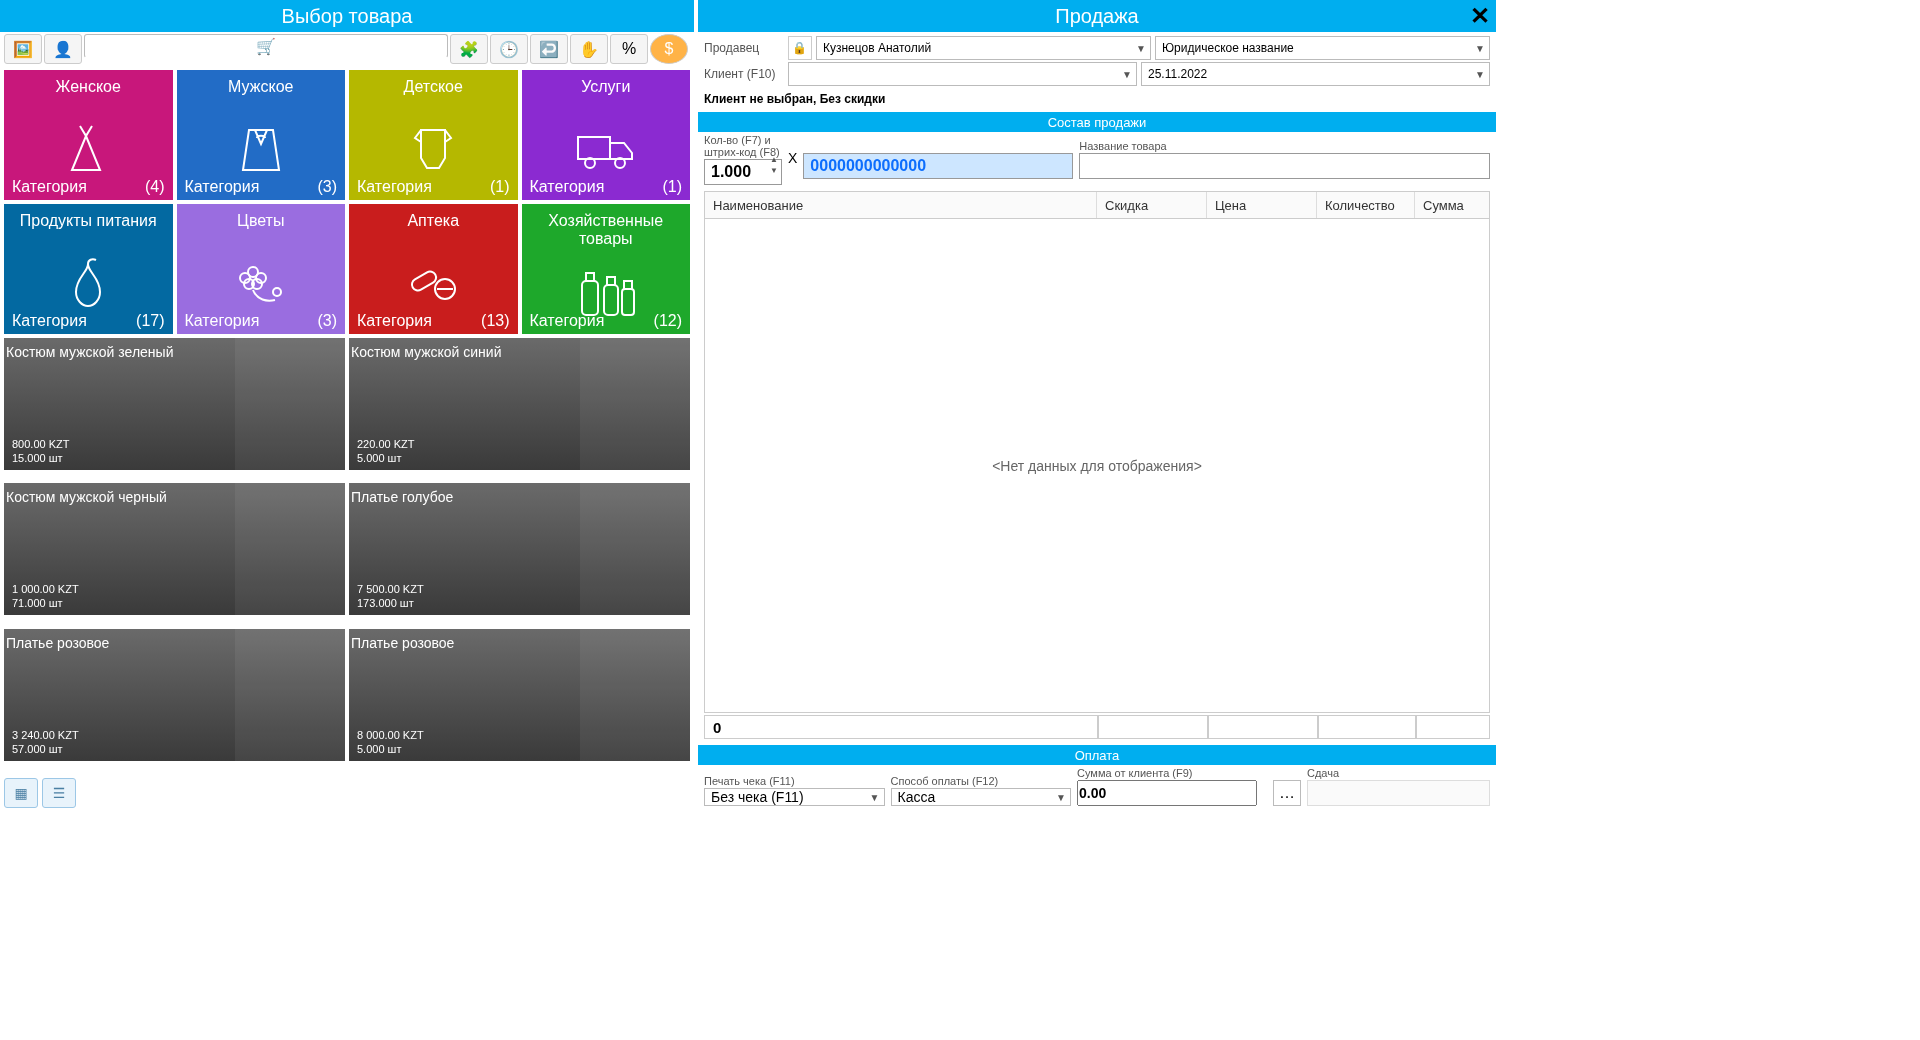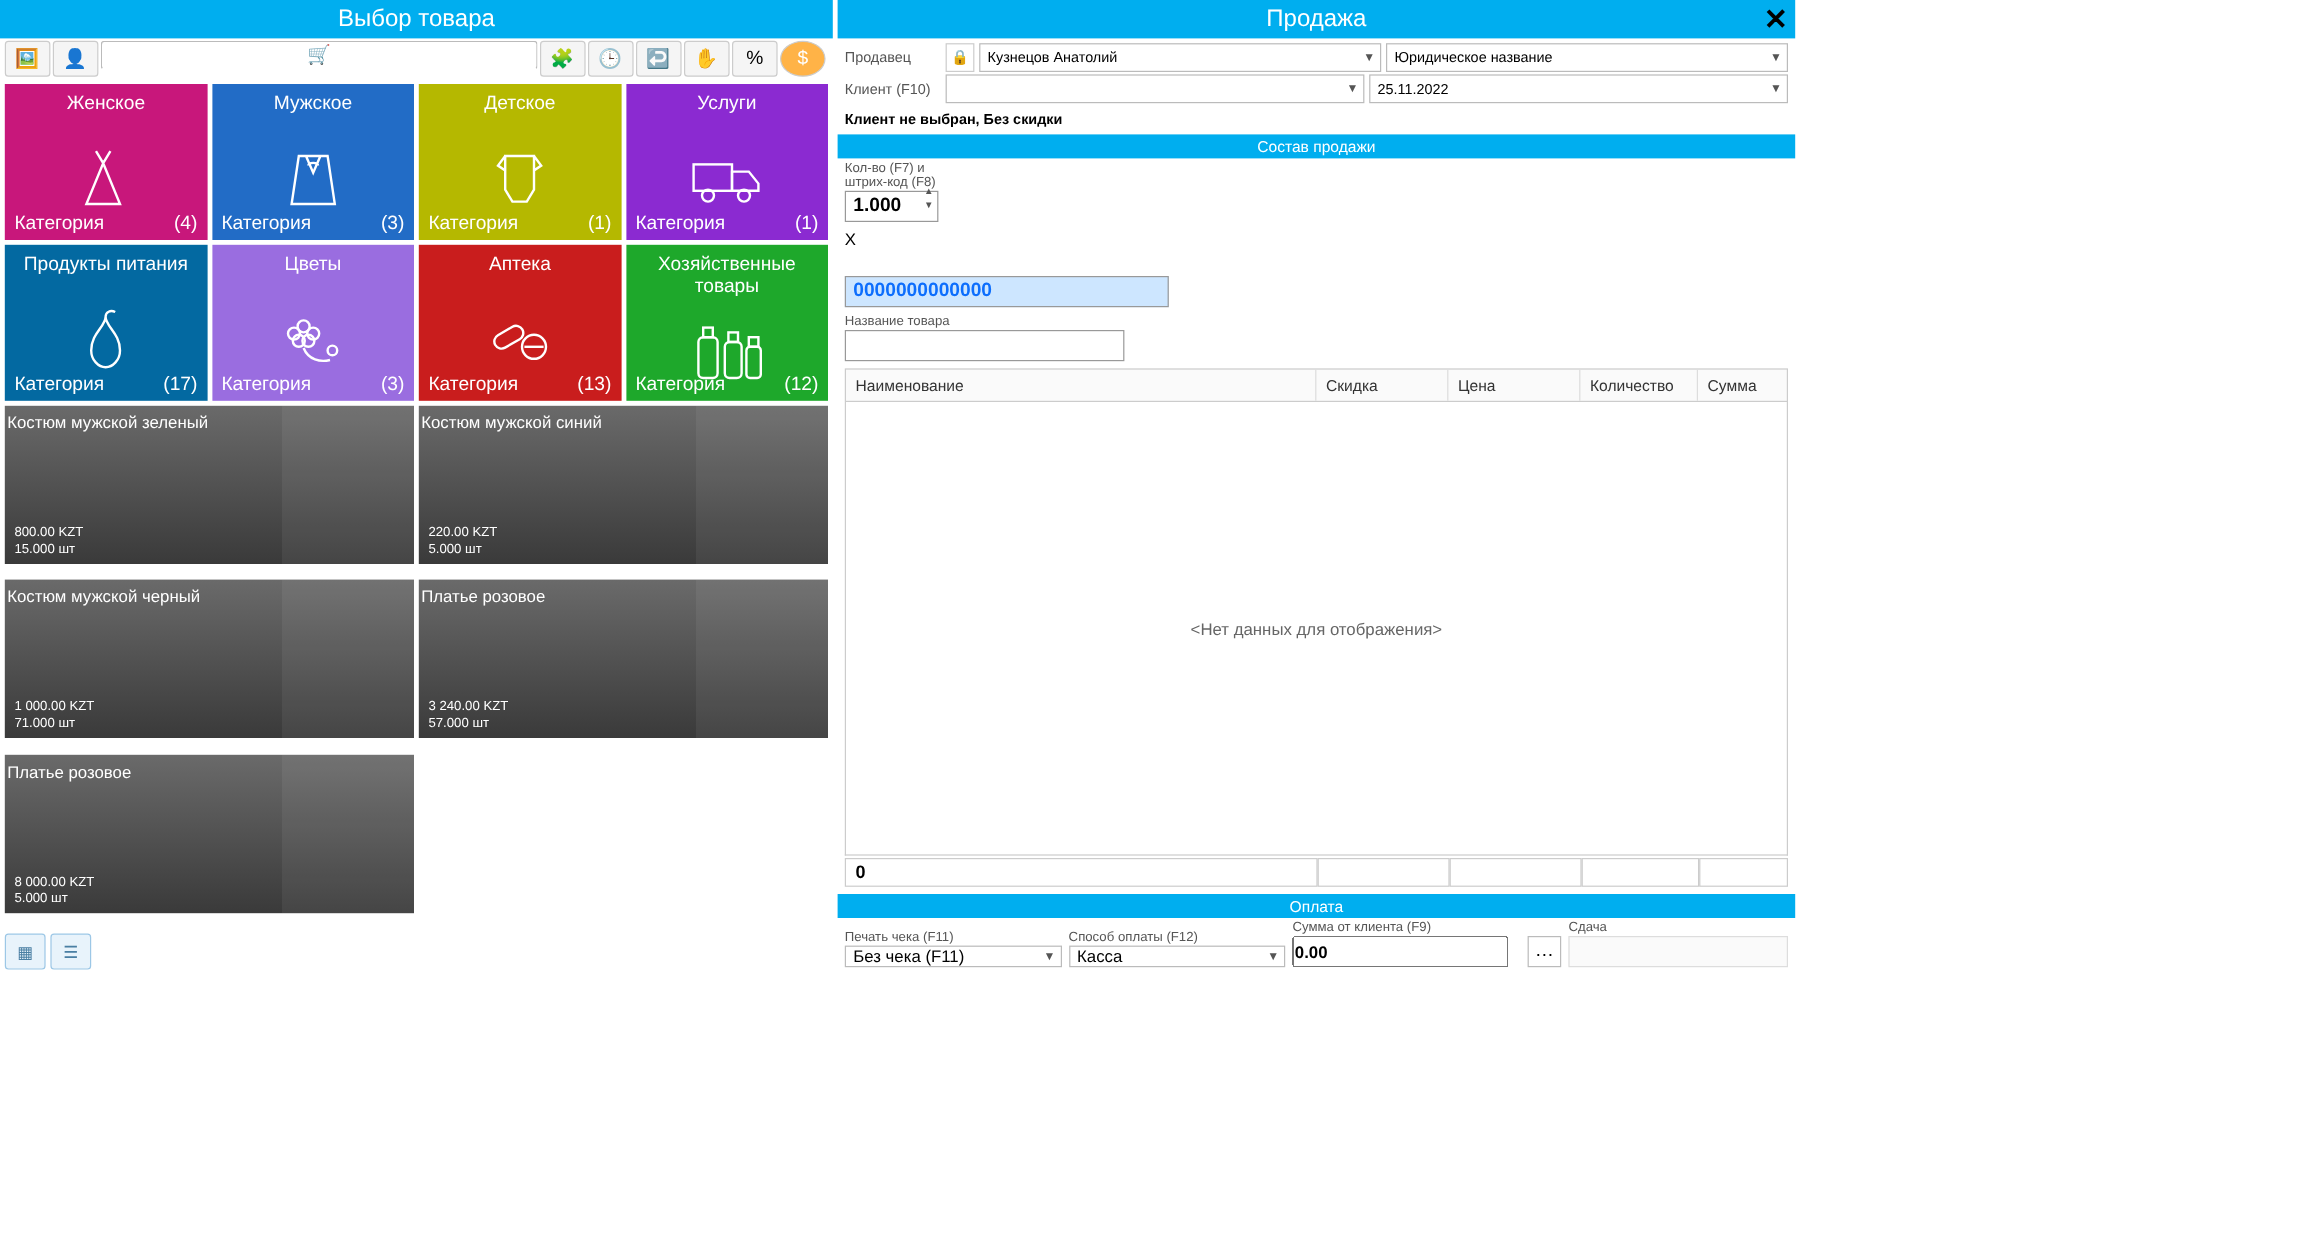--- a/index.html
+++ b/index.html
@@ -41,21 +41,21 @@
 .row  { display: flex; align-items: center; margin-bottom: 2px; gap: 4px; }
 .lbl  { width: 80px; color: #555; }
 .sel  { flex: 1; height: 24px; border: 1px solid #bbb; background: #fff; display: flex; align-items: center; padding: 0 6px; position: relative; cursor: pointer; }
 .sel .caret { position: absolute; right: 4px; font-size: 10px; color: #555; }
 .lock { width: 24px; height: 24px; border: 1px solid #ccc; display: flex; align-items: center; justify-content: center; }
 
 .client-info { font-size: 12px; font-weight: 700; padding: 2px 6px 6px 6px; }
 
 .section-hdr { background: #00aeef; color: #fff; height: 20px; display: flex; align-items: center; justify-content: center; font-size: 13px; }
 
-.entry { display: flex; align-items: flex-start; gap: 6px; padding: 2px 6px 6px 6px; flex-direction: column; }
+.entry { display: flex; align-items: center; gap: 6px; padding: 2px 6px 6px 6px; }
 .entry .fld { display: flex; flex-direction: column; }
 .entry .fld label { font-size: 11px; color: #555; margin-bottom: 1px; }
 .entry input { height: 26px; border: 1px solid #999; padding: 0 6px; font-size: 16px; font-weight: 700; }
 .entry .qtyw  { width: 78px; position: relative; }
 .entry .bcw   { width: 270px; }
 .entry .namew { flex: 1; }
 .entry .x     { font-size: 14px; padding-bottom: 4px; }
 .barcode { color: #0d6efd; background: #cde6ff; }
 .spinb { position: absolute; right: 2px; top: 20px; display: flex; flex-direction: column; }
 .spinb span { width: 12px; height: 11px; font-size: 8px; text-align: center; cursor: pointer; color: #555; line-height: 11px; }
@@ -241,20 +241,26 @@
         <div class="qty">5.000 шт</div>
         <div class="ph"></div>
       </div>
       <div class="prod">
         <div class="name">Костюм мужской черный</div>
         <div class="price">1 000.00 KZT</div>
         <div class="qty">71.000 шт</div>
         <div class="ph"></div>
       </div>
       <div class="prod">
+        <div class="name">Платье голубое</div>
+        <div class="price">7 500.00 KZT</div>
+        <div class="qty">173.000 шт</div>
+        <div class="ph"></div>
+      </div>
+      <div class="prod">
         <div class="name">Платье розовое</div>
         <div class="price">3 240.00 KZT</div>
         <div class="qty">57.000 шт</div>
         <div class="ph"></div>
       </div>
       <div class="prod">
         <div class="name">Платье розовое</div>
         <div class="price">8 000.00 KZT</div>
         <div class="qty">5.000 шт</div>
         <div class="ph"></div>

